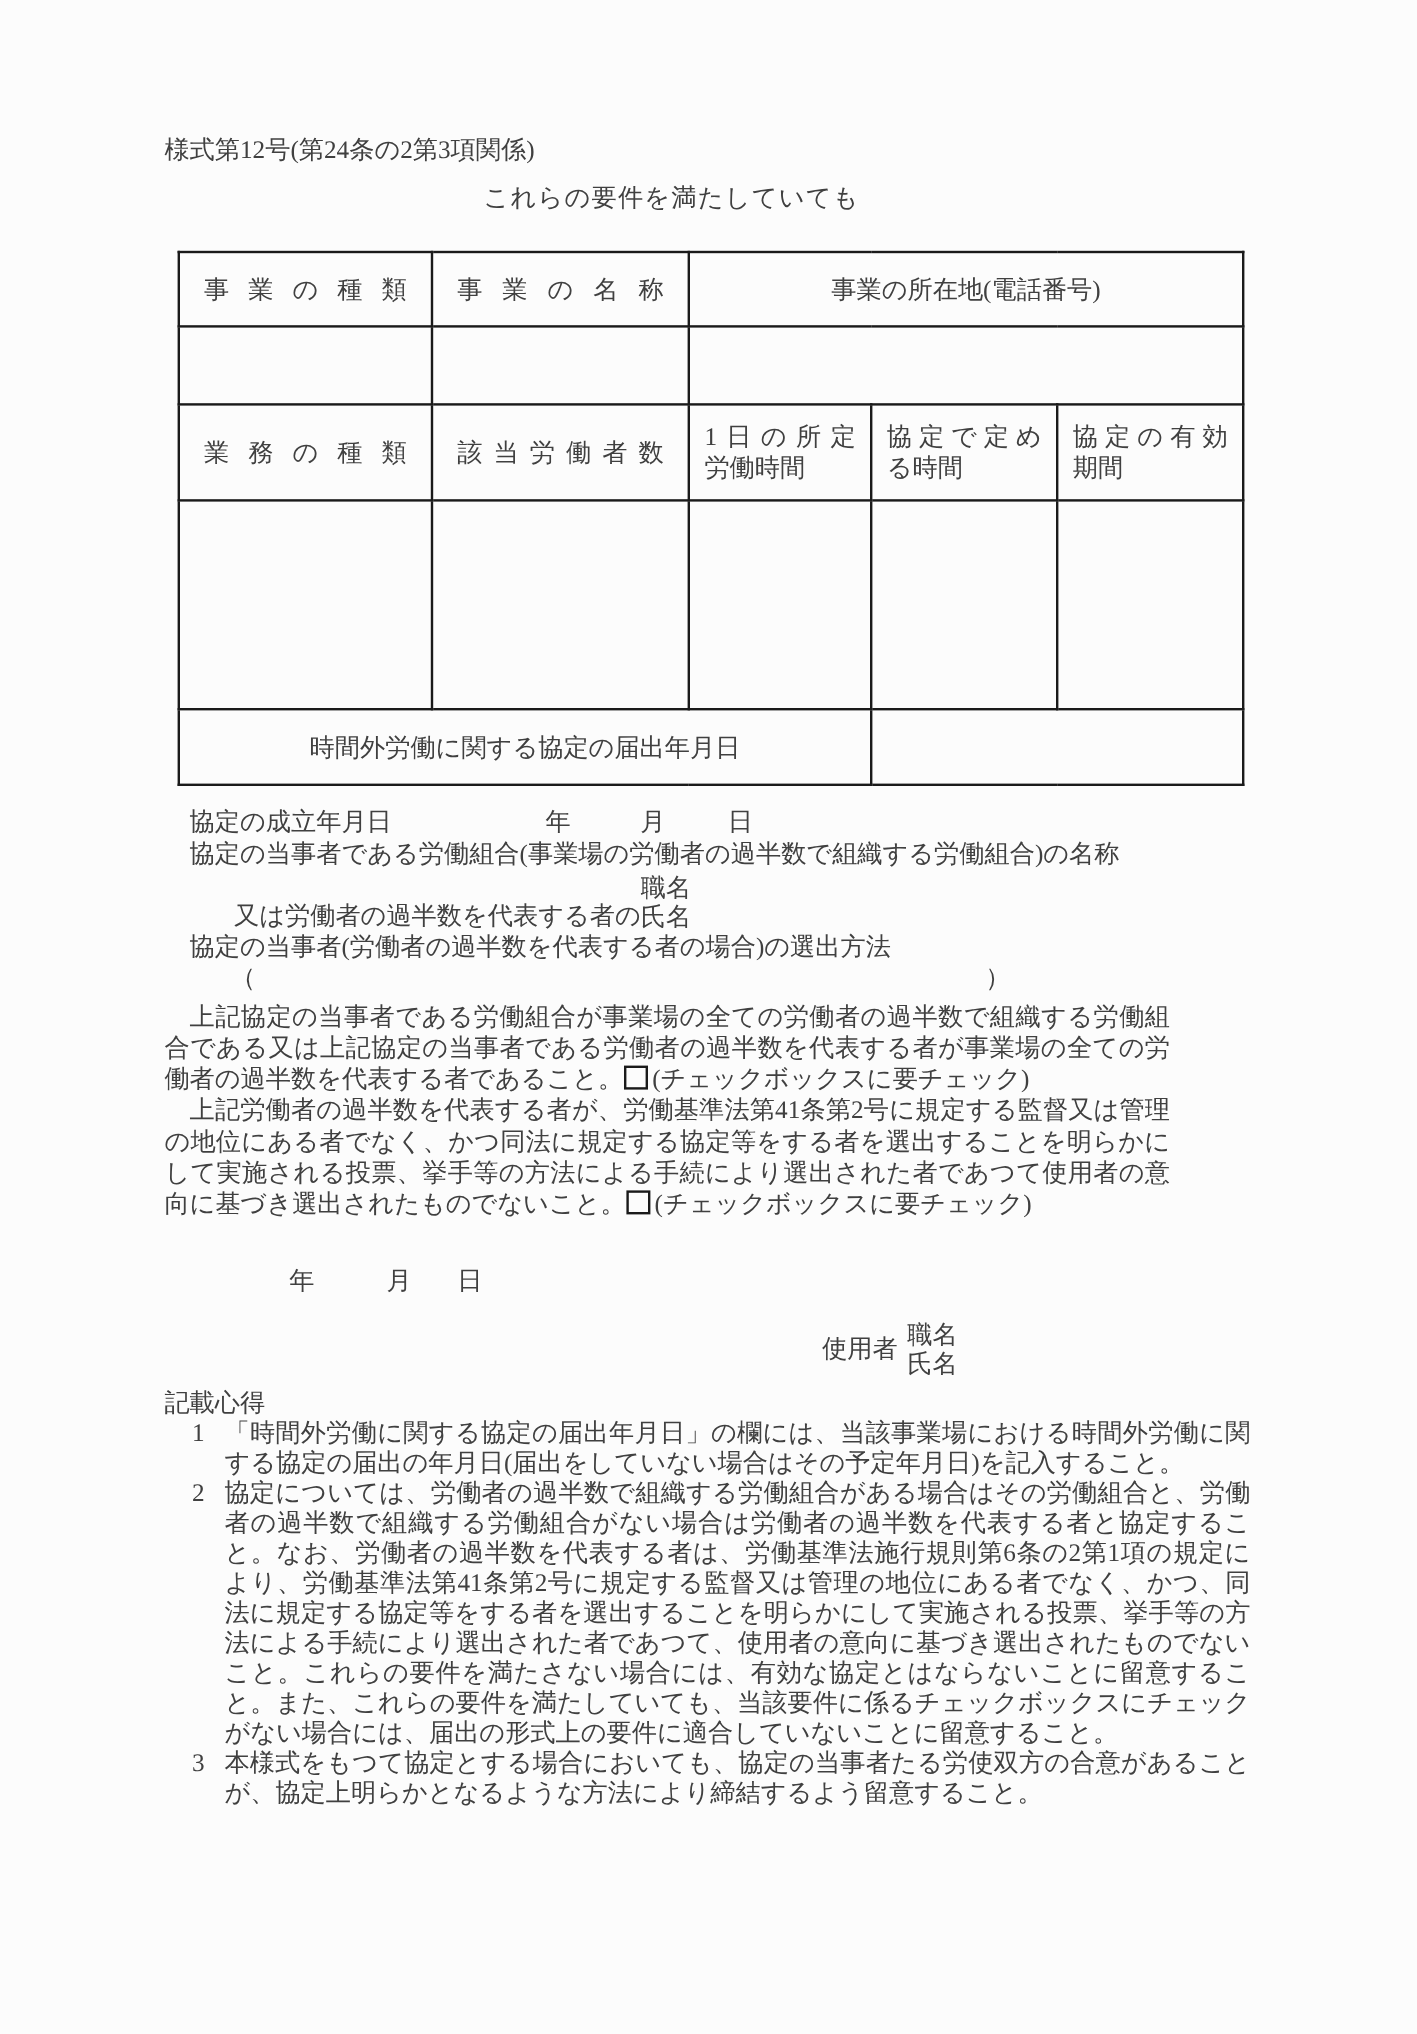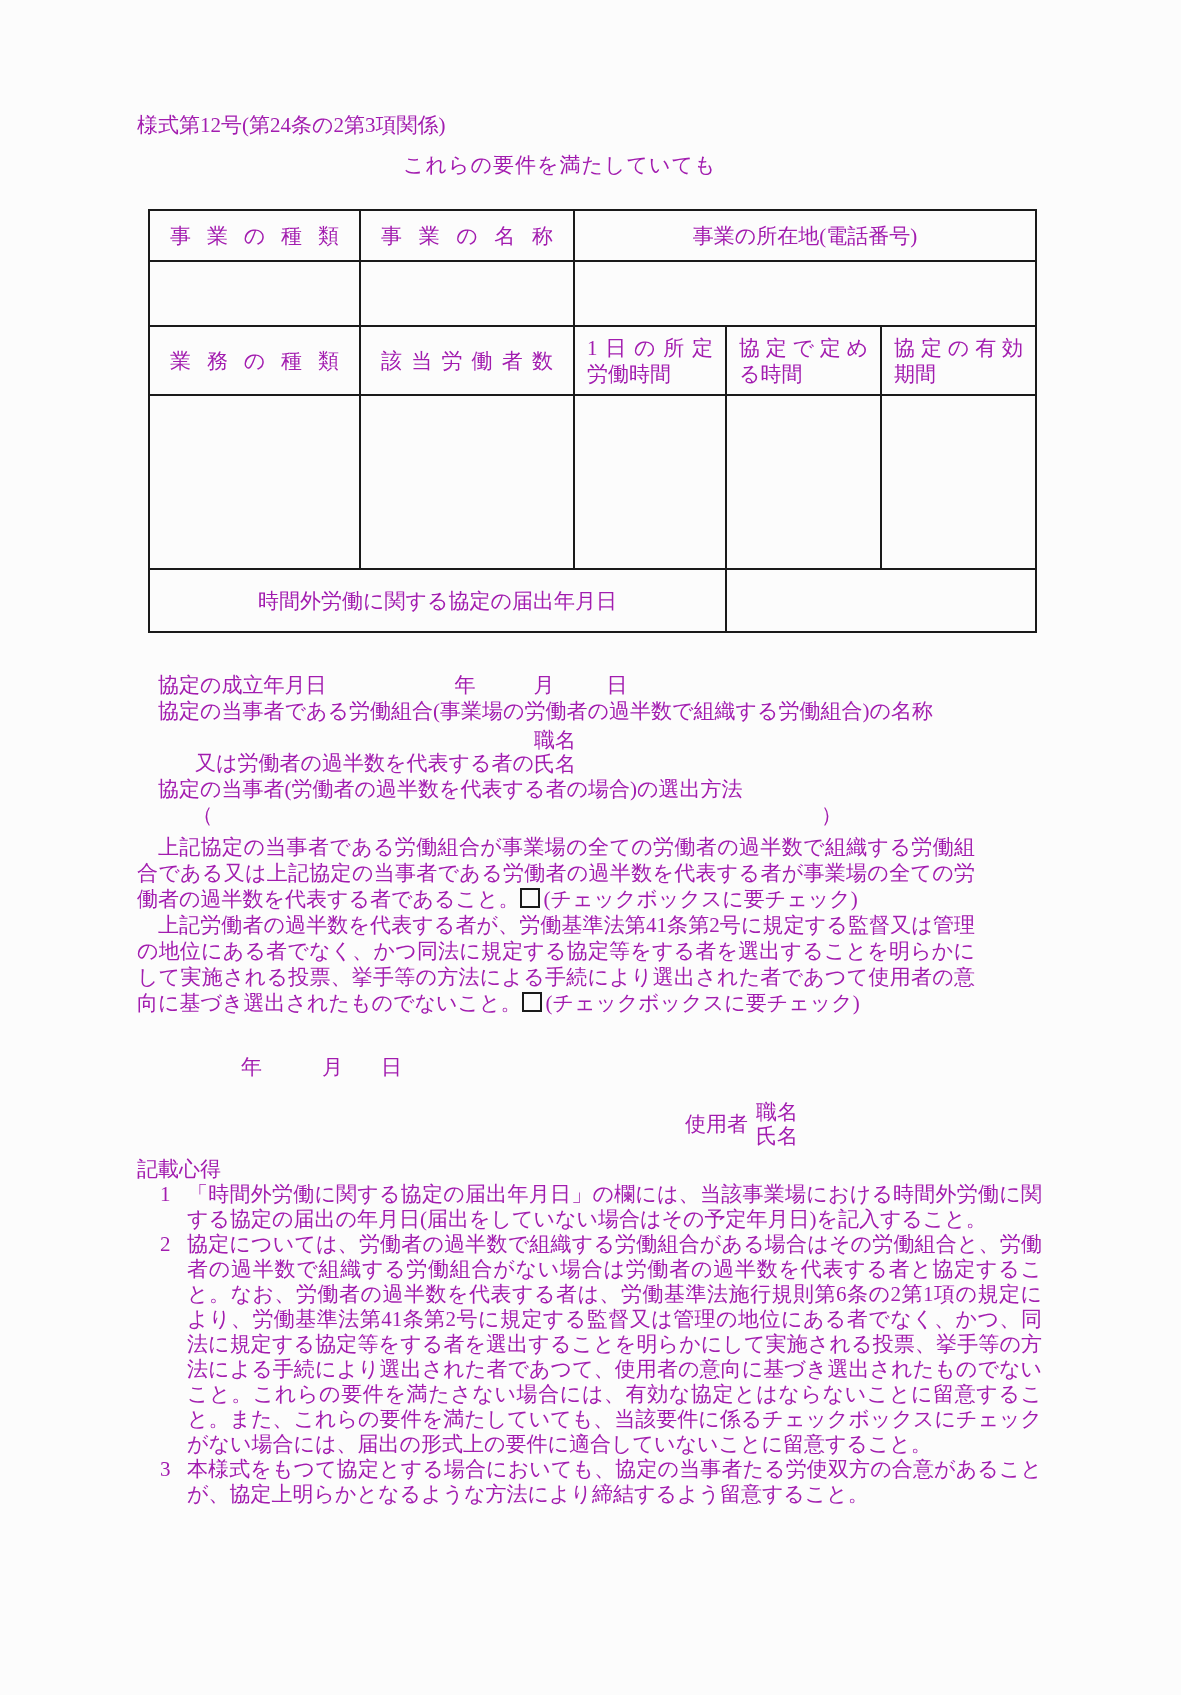--- a/index.html
+++ b/index.html
@@ -2,21 +2,21 @@
 <html><head>
 <meta charset="utf-8">
 <style>
   html,body { margin:0; padding:0; background:#e8e8e8; }
   .page {
     position:relative;
     width:1181px; height:1695px;
     margin:0 auto;
     background:#fcfcfc;
     font-family:"Liberation Serif","DejaVu Serif",serif;
-    color:#a21caf;
+    color:#404040;
     font-size:21px;
     line-height:26px;
     overflow:hidden;
   }
   .form-number { position:absolute; left:137px; top:112px; }
   .doc-title   { position:absolute; left:403px; top:152px; letter-spacing:1px; }
 
   table.agreement {
     position:absolute; left:148px; top:209px;
     width:887px;
@@ -79,35 +79,35 @@
 
   <table class="agreement">
     <colgroup>
       <col style="width:211px">
         <col style="width:214px">
         <col style="width:152px">
         <col style="width:155px">
         <col style="width:155px">
     </colgroup>
     <tbody>
-        <tr style="height:51px">
+        <tr style="height:62px">
       <td class="hjust">
             <div class="jl">事業の種類</div>
           </td>
       <td class="hjust">
             <div class="jl">事業の名称</div>
           </td>
       <td class="hcenter" colspan="3">事業の所在地(電話番号)</td>
     </tr>
     <tr style="height:65px">
       <td></td>
       <td></td>
       <td colspan="3"></td>
     </tr>
-    <tr style="height:69px">
+    <tr style="height:80px">
       <td class="hjust">
             <div class="jl">業務の種類</div>
           </td>
       <td class="hjust">
             <div class="jl">該当労働者数</div>
           </td>
       <td class="hjust hnarrow">
         <div class="jl">1日の所定</div>
         <div class="l2">労働時間</div>
       </td>

